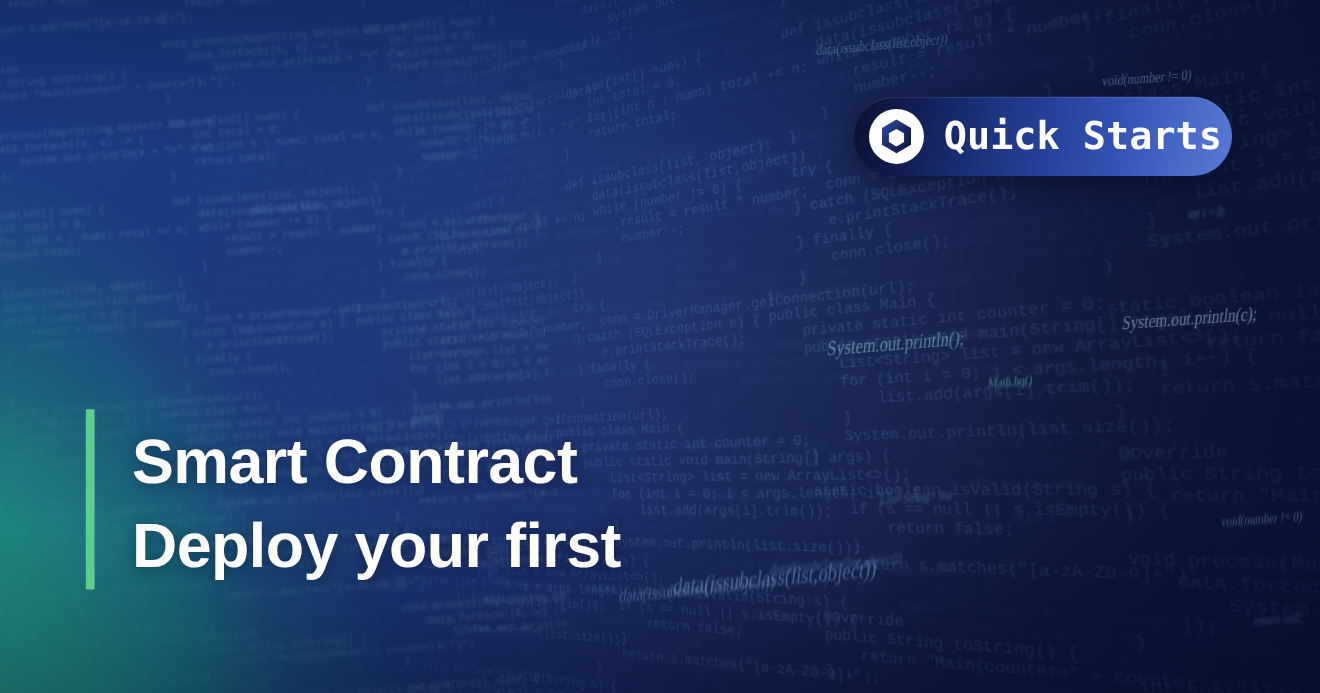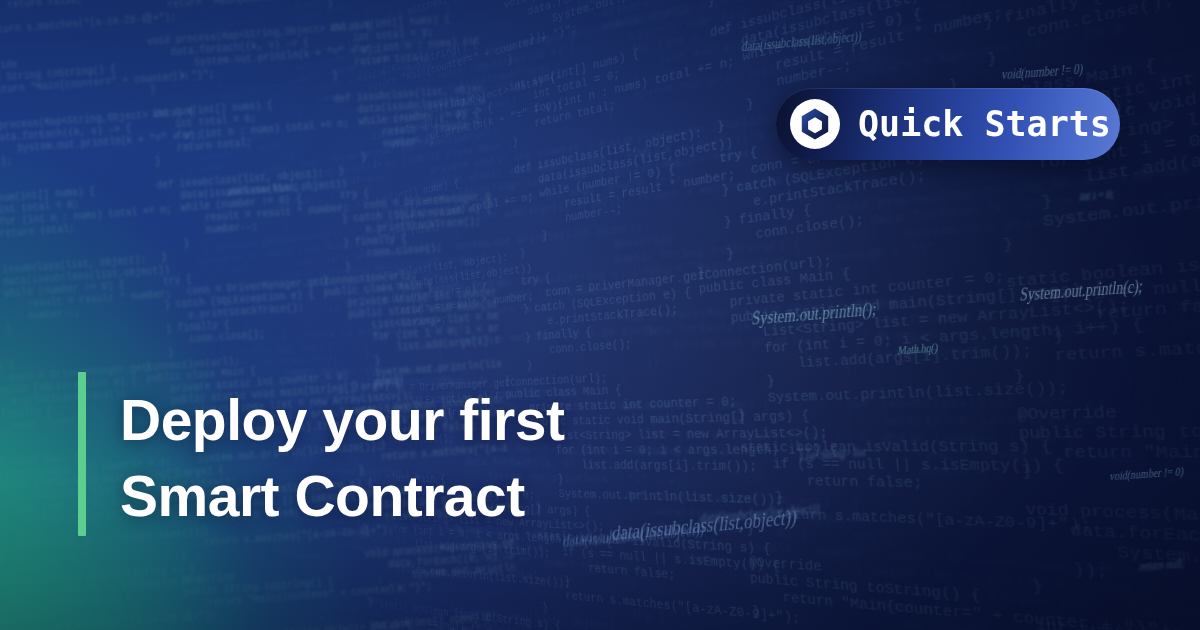--- a/index.html
+++ b/index.html
@@ -1198,17 +1198,17 @@
         </defs>
         <path d="M17 1.6 L30.2 9.3 L30.2 24.7 L17 32.4 L3.8 24.7 L3.8 9.3 Z" fill="url(#hexg)"></path>
         <path d="M17 10.2 L23.9 14.2 L23.9 22.2 L17 26.2 L10.1 22.2 L10.1 14.2 Z" fill="#ffffff"></path>
       </svg>
     </span>
     <span class="pill-label">Quick Starts</span>
   </div>
 
   <div class="accent-bar"></div>
   <div class="headline">
+    <span class="hl">Smart Contract</span>
     <span class="hl">Deploy your first</span>
-    <span class="hl">Smart Contract</span>
   </div>
 
 </div>
 
 </body></html>

